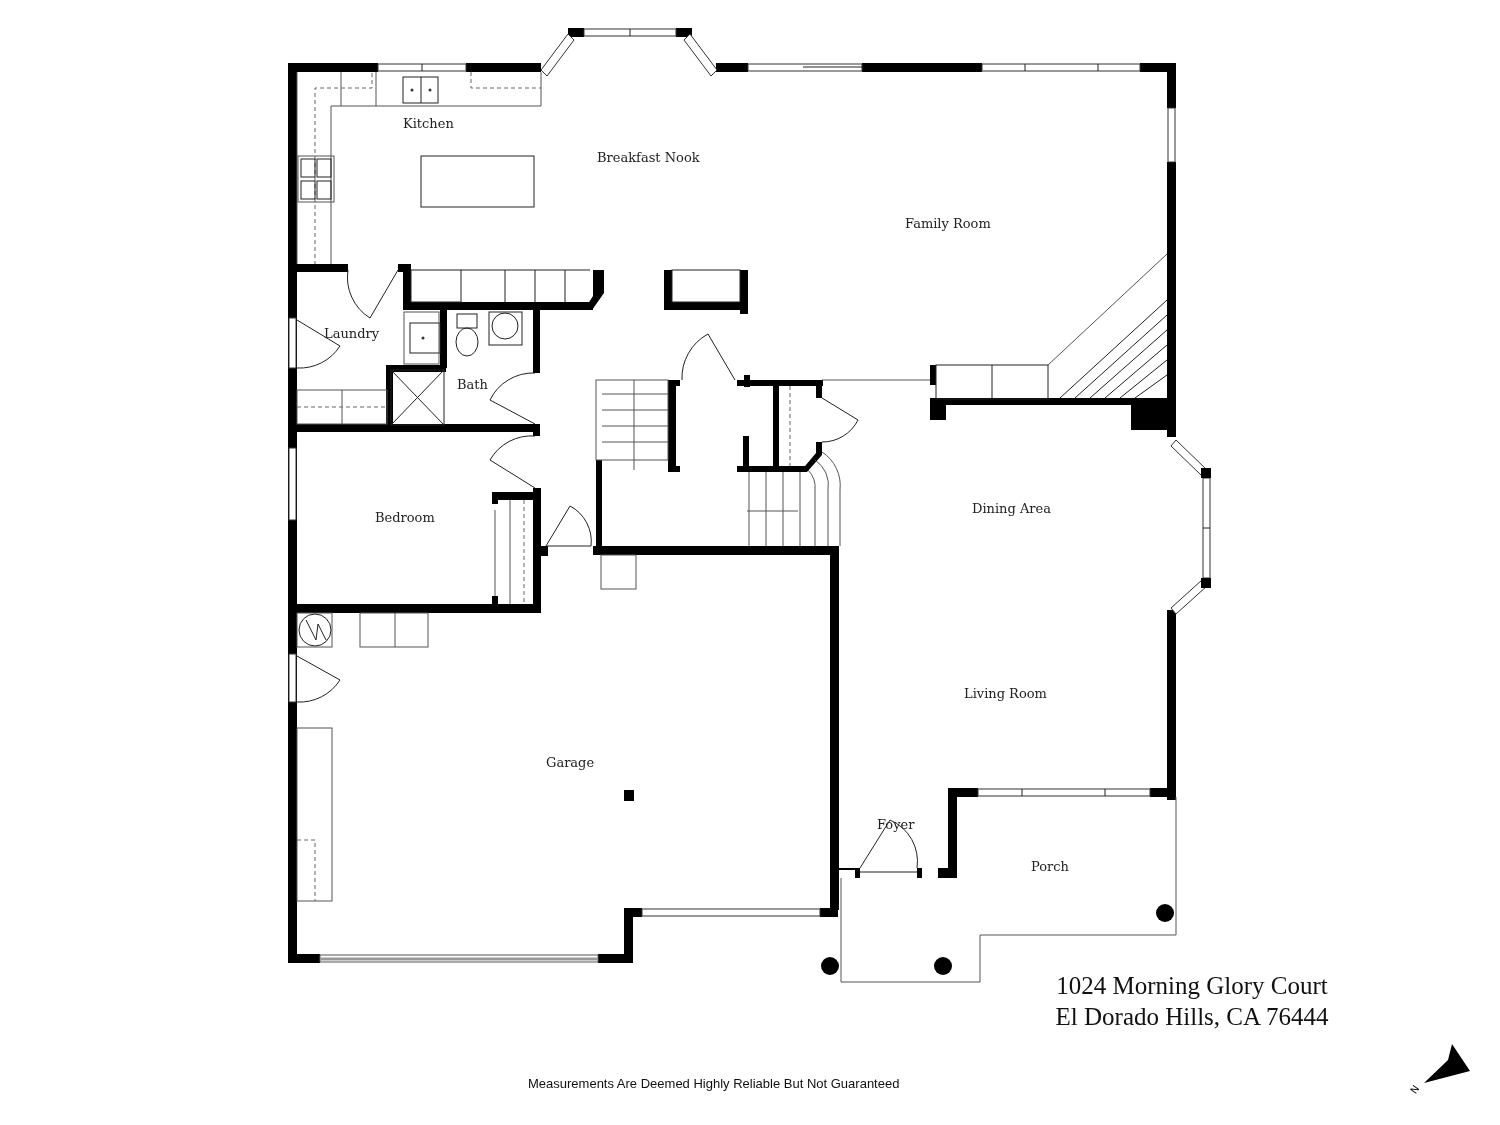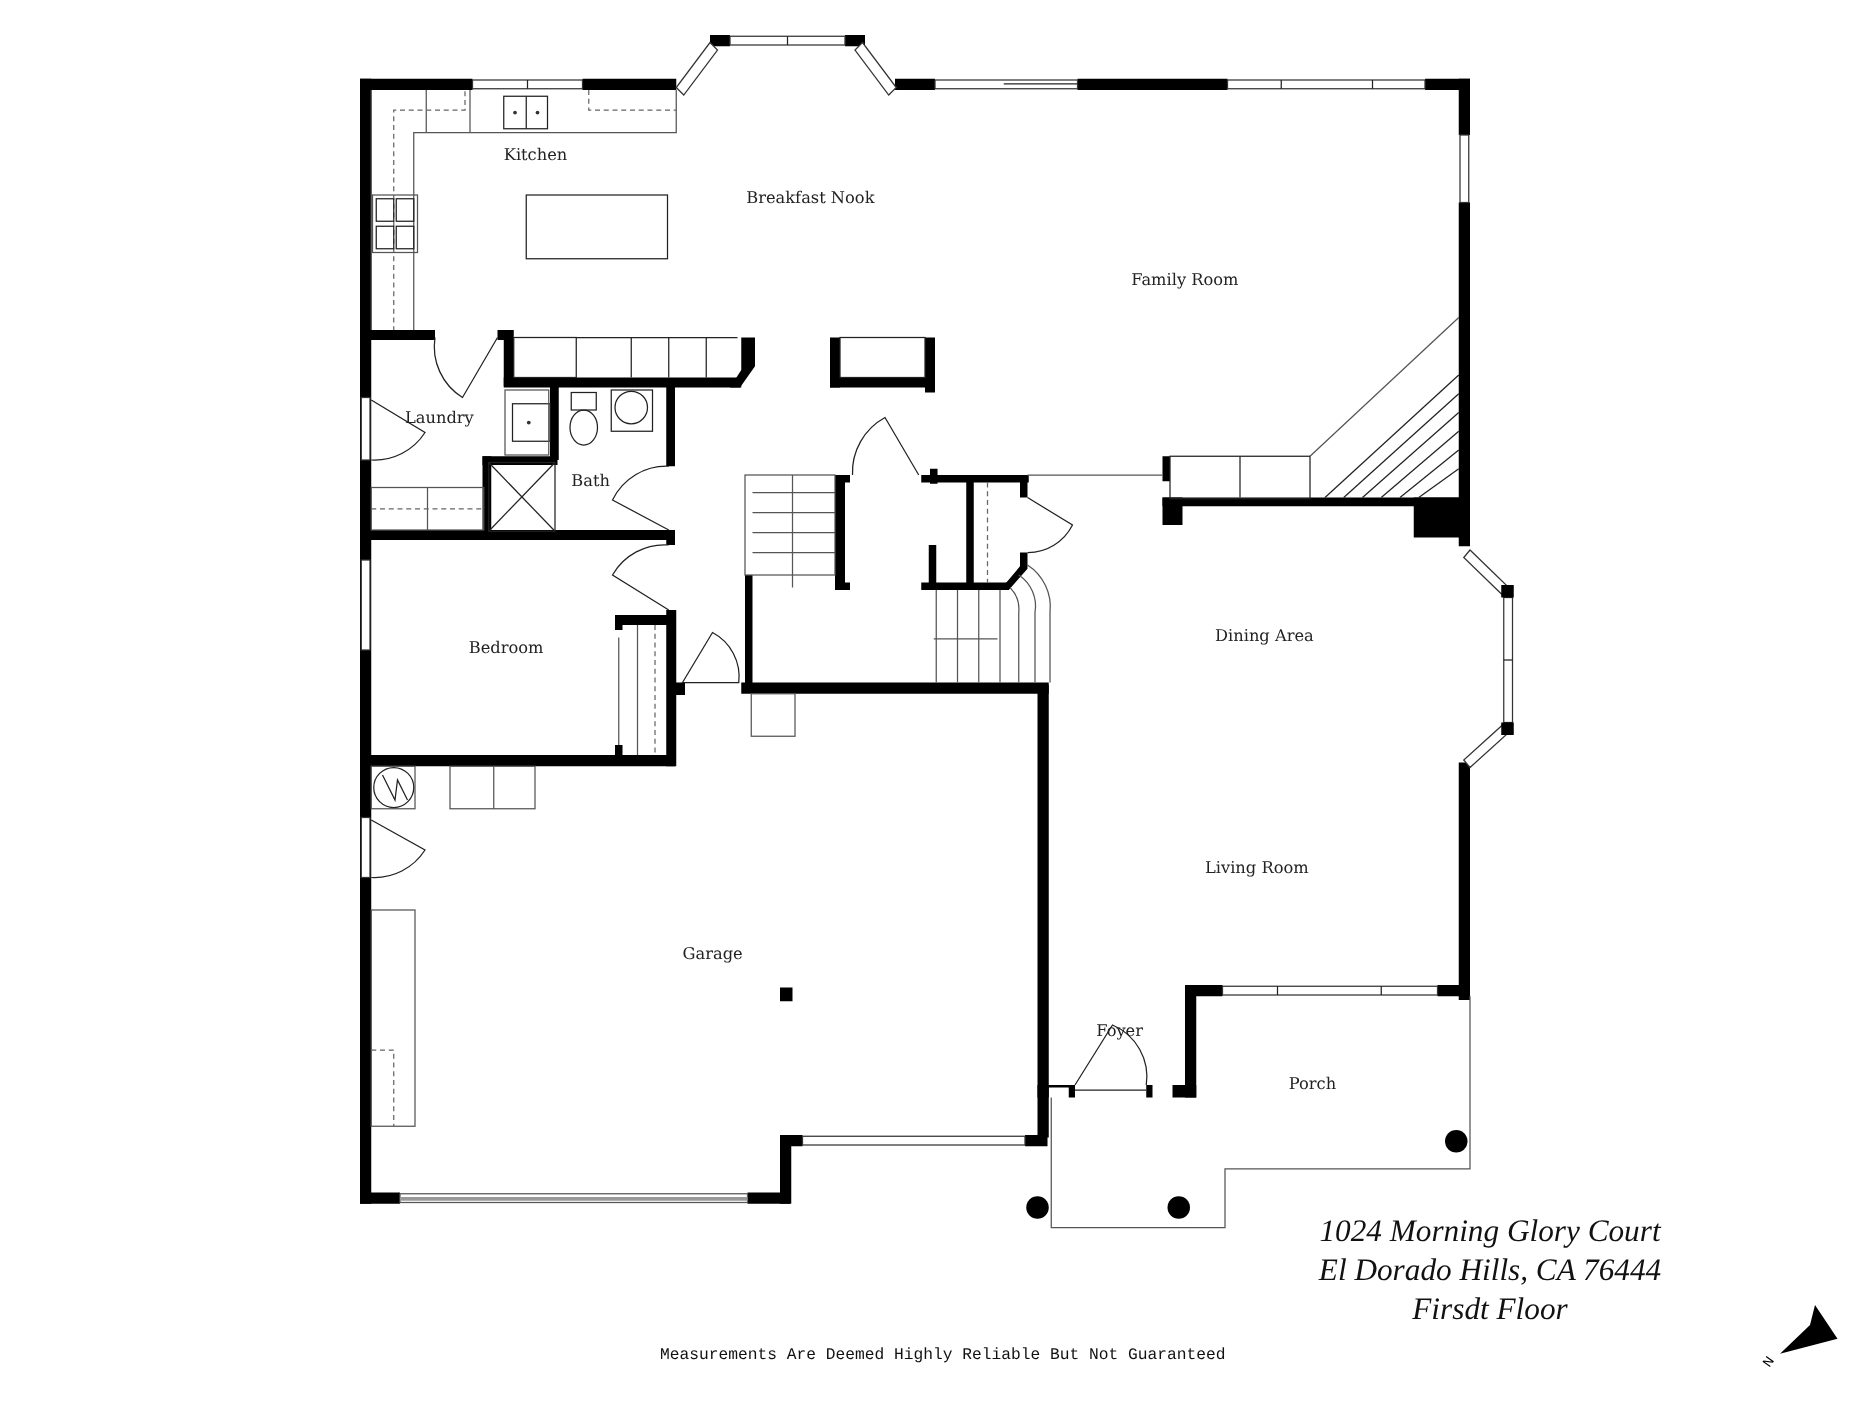--- a/index.html
+++ b/index.html
@@ -4,22 +4,22 @@
 <style>
   html, body { margin: 0; padding: 0; background: #ffffff; }
   body { width: 1500px; height: 1125px; position: relative; overflow: hidden; font-family: "DejaVu Serif", serif; }
   #plan { position: absolute; left: 0; top: 0; }
   .wall { fill: #000; }
   .thin { stroke: #555; stroke-width: 1; fill: none; }
   .thin-dark { stroke: #222; stroke-width: 1; fill: none; }
   .dash { stroke: #666; stroke-width: 1; fill: none; stroke-dasharray: 4 3; }
   .win { fill: #fff; stroke: #333; stroke-width: 1; }
   .room-label { font-family: "DejaVu Serif", serif; font-size: 13px; fill: #222; }
-  .addr { position: absolute; font-family: "Liberation Serif", serif; font-size: 25px; color: #111; text-align: center; width: 360px; line-height: 31px; font-style: italic; }
-  .disclaimer { position: absolute; left: 528px; top: 1076px; font-family: Liberation Mono, monospace; font-size: 13px; color: #111; }
+  .addr { position: absolute; font-family: "Liberation Serif", serif; font-size: 25px; color: #111; text-align: center; width: 360px; line-height: 31px; }
+  .disclaimer { position: absolute; left: 528px; top: 1076px; font-family: Liberation Sans, sans-serif; font-size: 13px; color: #111; }
 </style>
 </head>
 <body>
 
 <svg id="plan" width="1500" height="1125" viewBox="0 0 1500 1125" xmlns="http://www.w3.org/2000/svg">
 
   <g>
 
     <rect class="wall" x="288" y="63" width="9" height="900"></rect>
 
@@ -266,16 +266,15 @@
 
   <g>
     <polygon points="1452,1044 1470,1071 1424,1083 1448,1060" fill="#000"></polygon>
     <text x="1410" y="1092" font-family="DejaVu Sans, sans-serif" font-size="10" transform="rotate(-55 1415 1088)">N</text>
   </g>
 </svg>
 
 <div class="addr" style="left:1012px; top:970px;">
   <div>1024 Morning Glory Court</div>
   <div>El Dorado Hills, CA  76444</div>
-  <div>Firsdt Floor</div>
 </div>
 
 <div class="disclaimer">Measurements Are Deemed Highly Reliable But Not Guaranteed</div>
 
 </body></html>

